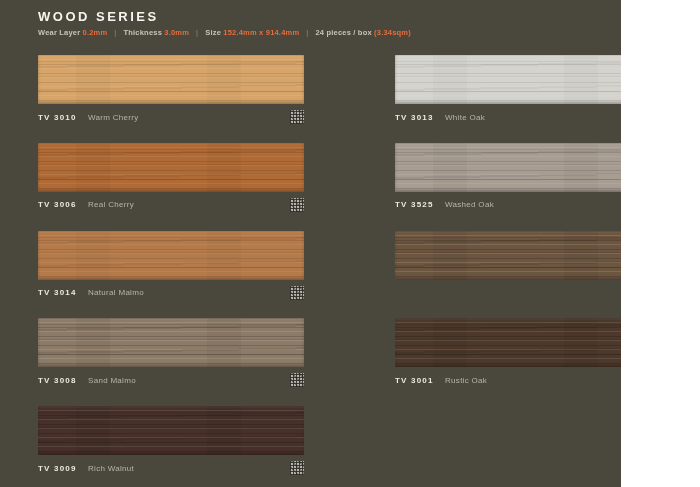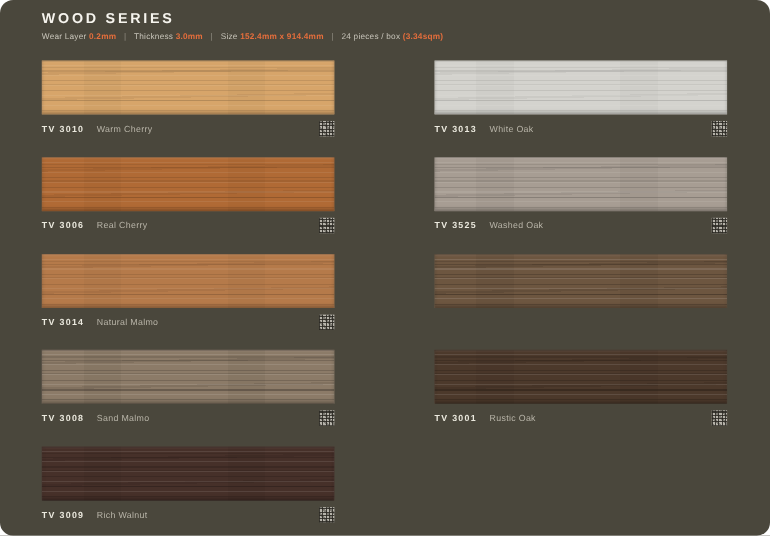--- a/index.html
+++ b/index.html
@@ -1,38 +1,37 @@
 <!DOCTYPE html>
 <html><head>
 <meta charset="utf-8">
 <style>
   html,body{margin:0;padding:0;}
   .page{
     position:relative;
-    width:700px;height:487px;
+    width:621px;height:487px;
     background:#4a473c;
     font-family:"Liberation Sans", sans-serif;
     overflow:hidden;
-    border-radius:12px;
   }
   .header{position:absolute;left:38px;top:9px;}
   .title{
     margin:0;
     font-size:13px;font-weight:bold;
     letter-spacing:2.5px;
     color:#f6f4ee;
   }
   .specs{
     margin-top:4px;
     font-size:7.5px;
     color:#c7c4b9;
     letter-spacing:.2px;
     white-space:nowrap;
   }
-  .specs .seg .lbl{color:#c7c4b9;}
+  .specs .seg .lbl{color:#c7c4b9;font-weight:bold;}
   .specs .seg .val{font-weight:bold;}
   .specs .sep{color:#8f8c80;margin:0 7px;}
   .col{position:absolute;top:55px;width:266px;}
   .col-left{left:38px;}
   .col-right{left:395px;}
   .card{height:87.75px;}
   .swatch{
     position:relative;
     width:100%;height:49px;
     box-shadow:inset 0 -2px 3px rgba(0,0,0,.28), inset 0 1px 2px rgba(255,255,255,.12);

